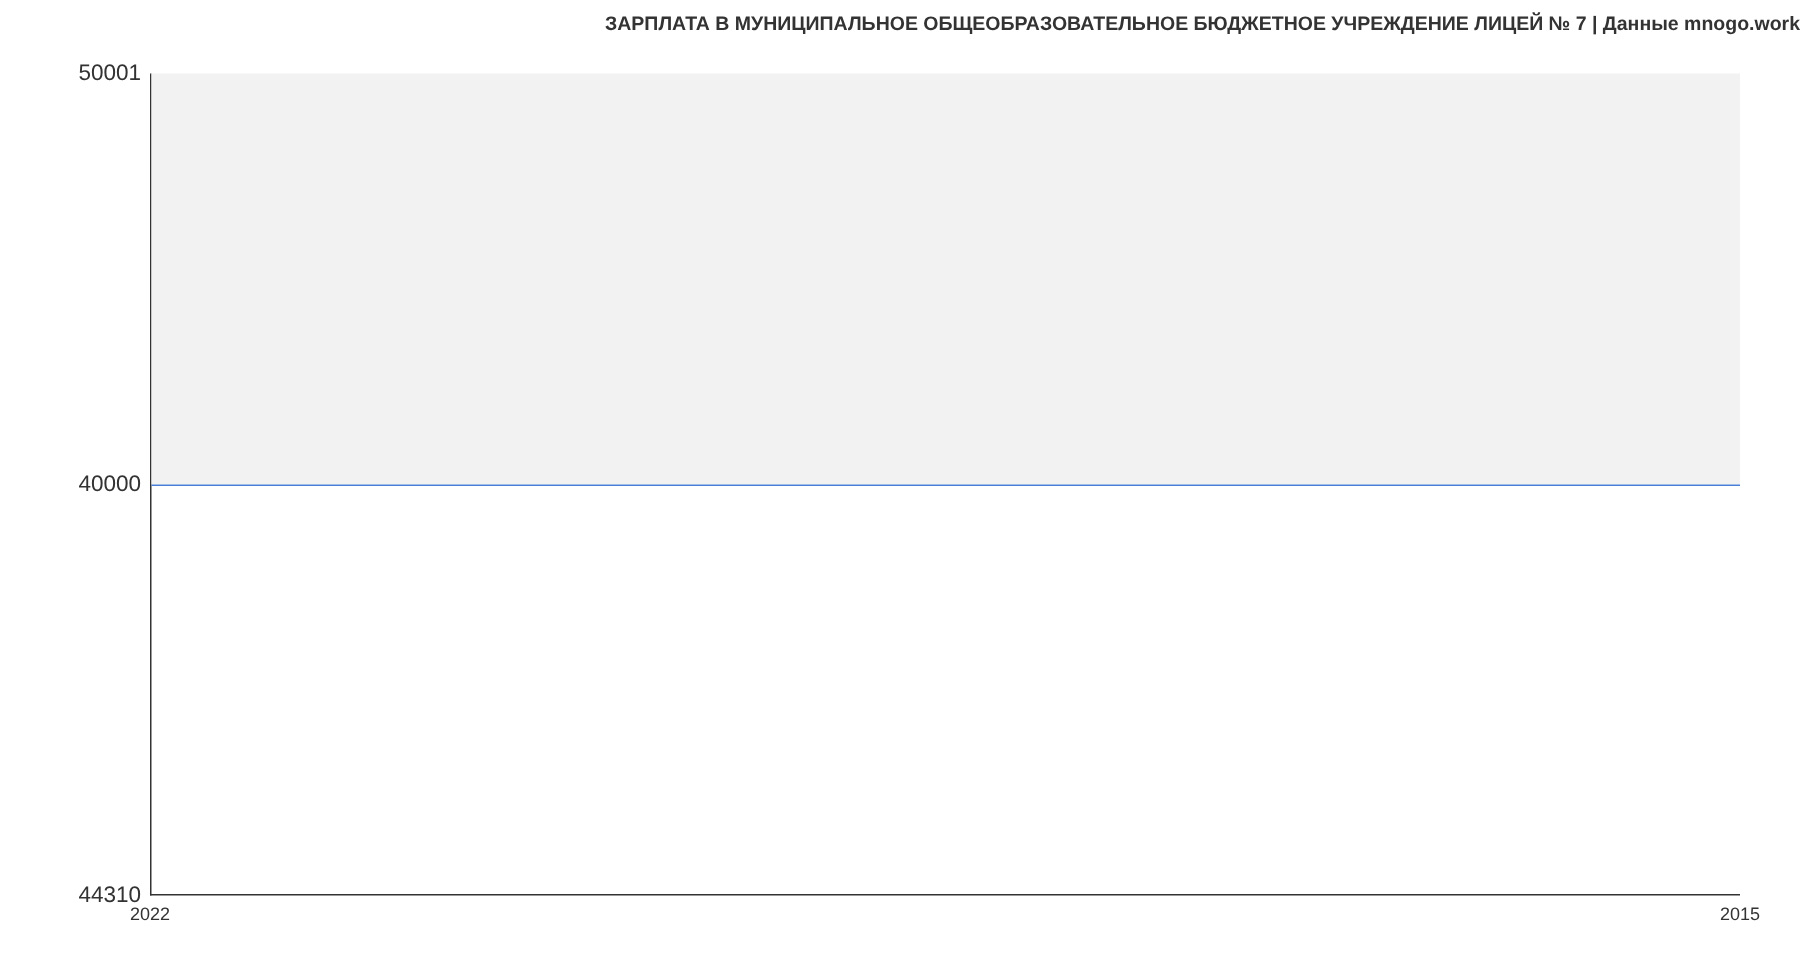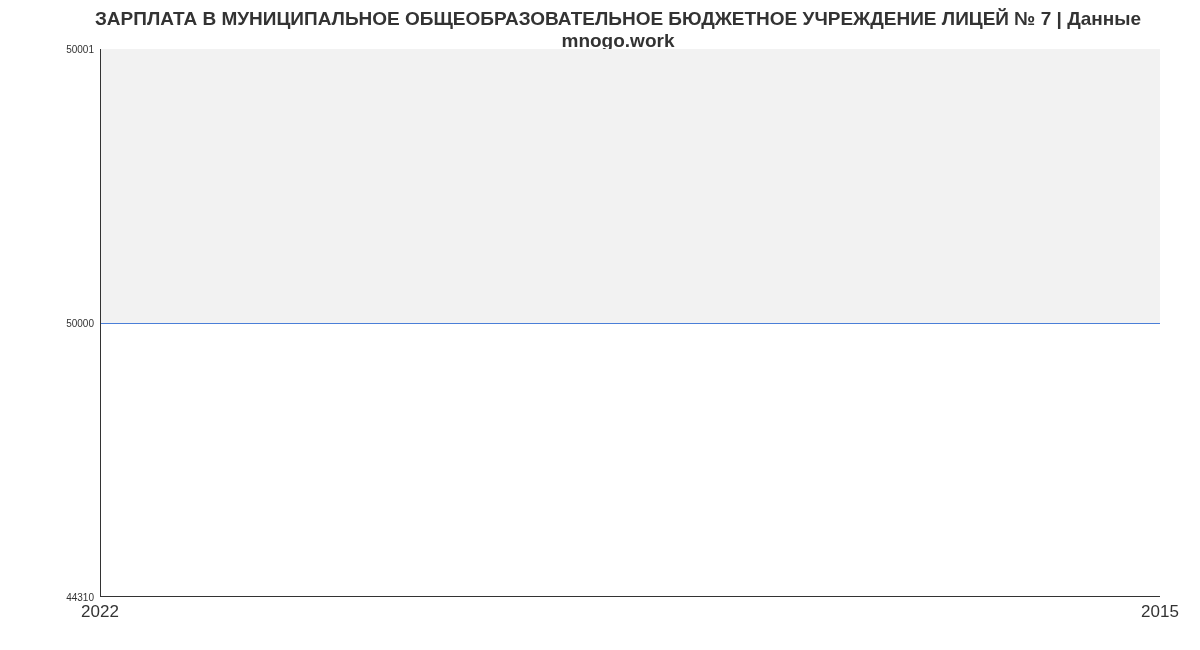--- a/index.html
+++ b/index.html
@@ -12,22 +12,22 @@
       background: #ffffff;
       width: 1200px;
       height: 650px;
       position: relative;
     }
     .chart-title {
       position: absolute;
       top: 8px;
       left: 0;
       right: 0;
-      text-align: center;
-      font-size: 19px;
+      text-align: right;
+      font-size: 13px;
       font-weight: bold;
       color: #333;
       padding-left: 36px;
     }
     .chart-container {
       position: absolute;
       top: 49px;
       left: 100px;
       width: 1060px;
       height: 548px;
@@ -53,42 +53,42 @@
       position: absolute;
       top: 50%;
       left: 0;
       width: 100%;
       height: 0;
       border-top: 1.5px solid #4a7fd8;
     }
     .y-tick-label {
       position: absolute;
       right: 1106px;
-      font-size: 10px;
+      font-size: 15px;
       color: #333;
       transform: translateY(-50%);
     }
     .x-tick-label {
       position: absolute;
       top: 602px;
-      font-size: 17px;
+      font-size: 12px;
       color: #333;
       transform: translateX(-50%);
     }
   </style>
 </head>
 <body>
 
 <div class="chart-title">ЗАРПЛАТА В МУНИЦИПАЛЬНОЕ ОБЩЕОБРАЗОВАТЕЛЬНОЕ БЮДЖЕТНОЕ УЧРЕЖДЕНИЕ ЛИЦЕЙ № 7 | Данные mnogo.work</div>
 
 <div class="chart-container">
   <div class="plot-area">
     <div class="area-fill"></div>
     <div class="data-line"></div>
   </div>
 </div>
 
 <div class="y-tick-label" style="top:49px;">50001</div>
-<div class="y-tick-label" style="top:323px;">50000</div>
+<div class="y-tick-label" style="top:323px;">40000</div>
 <div class="y-tick-label" style="top:597px;">44310</div>
 
 <div class="x-tick-label" style="left:100px;">2022</div>
 <div class="x-tick-label" style="left:1160px;">2015</div>
 
 </body></html>

